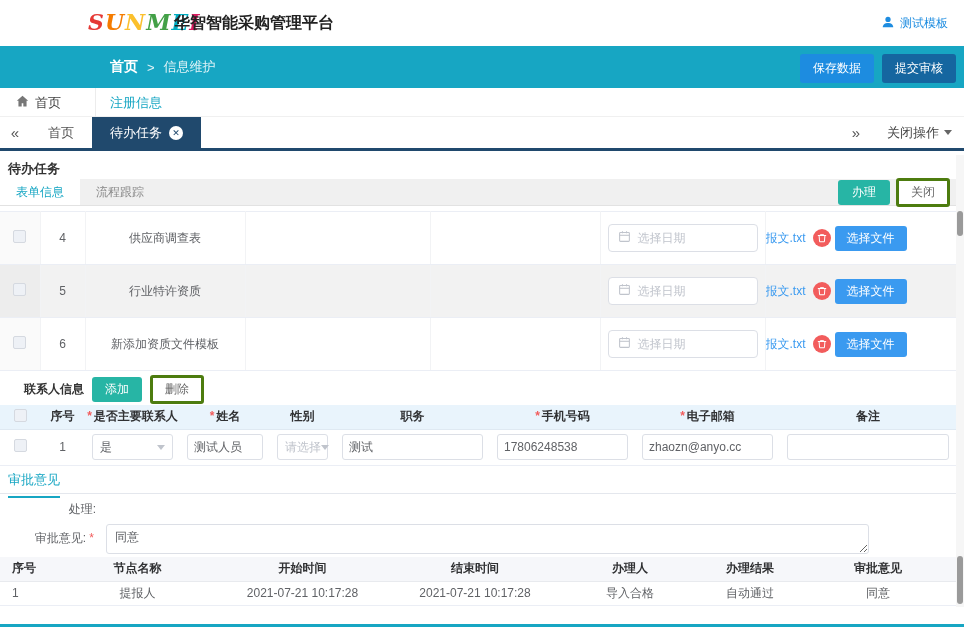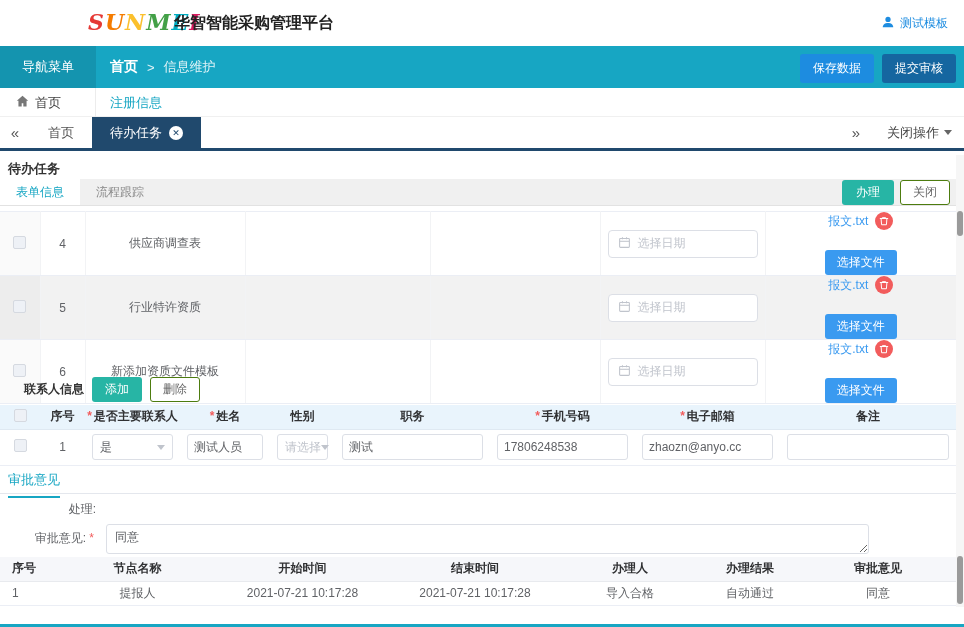--- a/index.html
+++ b/index.html
@@ -55,41 +55,41 @@
 
   
   .panel-title { position:absolute; top:160px; left:8px; font-size:13px; font-weight:bold; color:#333; }
   .sub-tabs { position:absolute; top:179px; left:0; right:8px; height:27px; background:#f0f0f0;
               border-bottom:1px solid #e2e2e2; display:flex; align-items:stretch; }
   .sub-tab { padding:0 16px; display:flex; align-items:center; font-size:12px; color:#8a8a8a; cursor:pointer; }
   .sub-tab.active { background:#fff; color:#17a6c3; }
   .sub-actions { margin-left:auto; display:flex; align-items:center; gap:6px; padding-right:6px; }
   .btn-handle { background:#27b5a5; color:#fff; font-size:12px; padding:4px 14px; border-radius:3px;
                 border:none; cursor:pointer; }
-  .btn-plain { background:#fff; color:#666; font-size:12px; padding:3px 12px; border:1px solid #4d7c0f;
+  .btn-plain { background:#fff; color:#666; font-size:12px; padding:3px 12px; border:3px solid #4d7c0f;
                border-radius:3px; cursor:pointer; }
 
   
   table { border-collapse:collapse; table-layout:fixed; width:956px; }
   td, th { font-size:12px; color:#606266; overflow:hidden; white-space:nowrap; }
 
   
   .files-table { position:absolute; top:211px; left:0; }
   .files-table td { border-bottom:1px solid #ebeef5; border-right:1px solid #f2f3f5;
                     height:53px; text-align:center; }
   .files-table td:last-child { border-right:none; }
   .files-table tr { border-top:1px solid #ebeef5; }
   .files-table tr.alt { background:#f2f2f2; }
   .files-table td.cb { background:rgba(0,0,0,0.02); }
   .checkbox { display:inline-block; width:13px; height:13px; border:1px solid #d5d9e0;
               background:#eef1f6; border-radius:2px; cursor:pointer; }
   .date-input { display:inline-flex; align-items:center; gap:7px; width:150px; height:28px;
                 border:1px solid #dcdfe6; border-radius:4px; background:#fff; padding:0 9px;
                 color:#c0c4cc; font-size:12px; cursor:pointer; }
-  .file-actions { display:flex; flex-direction:column; align-items:center; gap:20px; }
+  .file-actions { display:flex; align-items:center; gap:4px; }
   .file-line { display:flex; align-items:center; gap:7px; }
   .file-link { color:#3a9af0; cursor:pointer; }
   .delete-btn { width:18px; height:18px; border-radius:50%; background:#f25c5c; border:none;
                 display:flex; align-items:center; justify-content:center; cursor:pointer; }
   .choose-btn { background:#3a9af0; color:#fff; font-size:12px; padding:4px 12px; border-radius:3px;
                 border:none; cursor:pointer; }
 
   
   .contacts-bar { position:absolute; top:377px; left:0; right:8px; height:24px; display:flex;
                   align-items:center; gap:8px; padding-left:24px; }
@@ -155,21 +155,20 @@
         <svg width="14" height="14" viewBox="0 0 16 16">
             <circle cx="8" cy="5" r="3" fill="#1d8ce0"></circle>
             <path d="M2 14c0-3.3 2.7-5 6-5s6 1.7 6 5z" fill="#1d8ce0"></path>
           </svg>
       </span>
       <span>测试模板</span>
     </div>
   </div>
 
   <div class="nav-bar">
-    <div class="nav-menu-title">导航菜单</div>
     <div class="breadcrumb">
       <span class="home">首页</span>
       <span class="sep">&gt;</span>
       <span class="current">信息维护</span>
     </div>
     <div class="nav-actions">
       <button class="nav-btn btn-save">保存数据</button>
       <button class="nav-btn btn-submit">提交审核</button>
     </div>
   </div>

